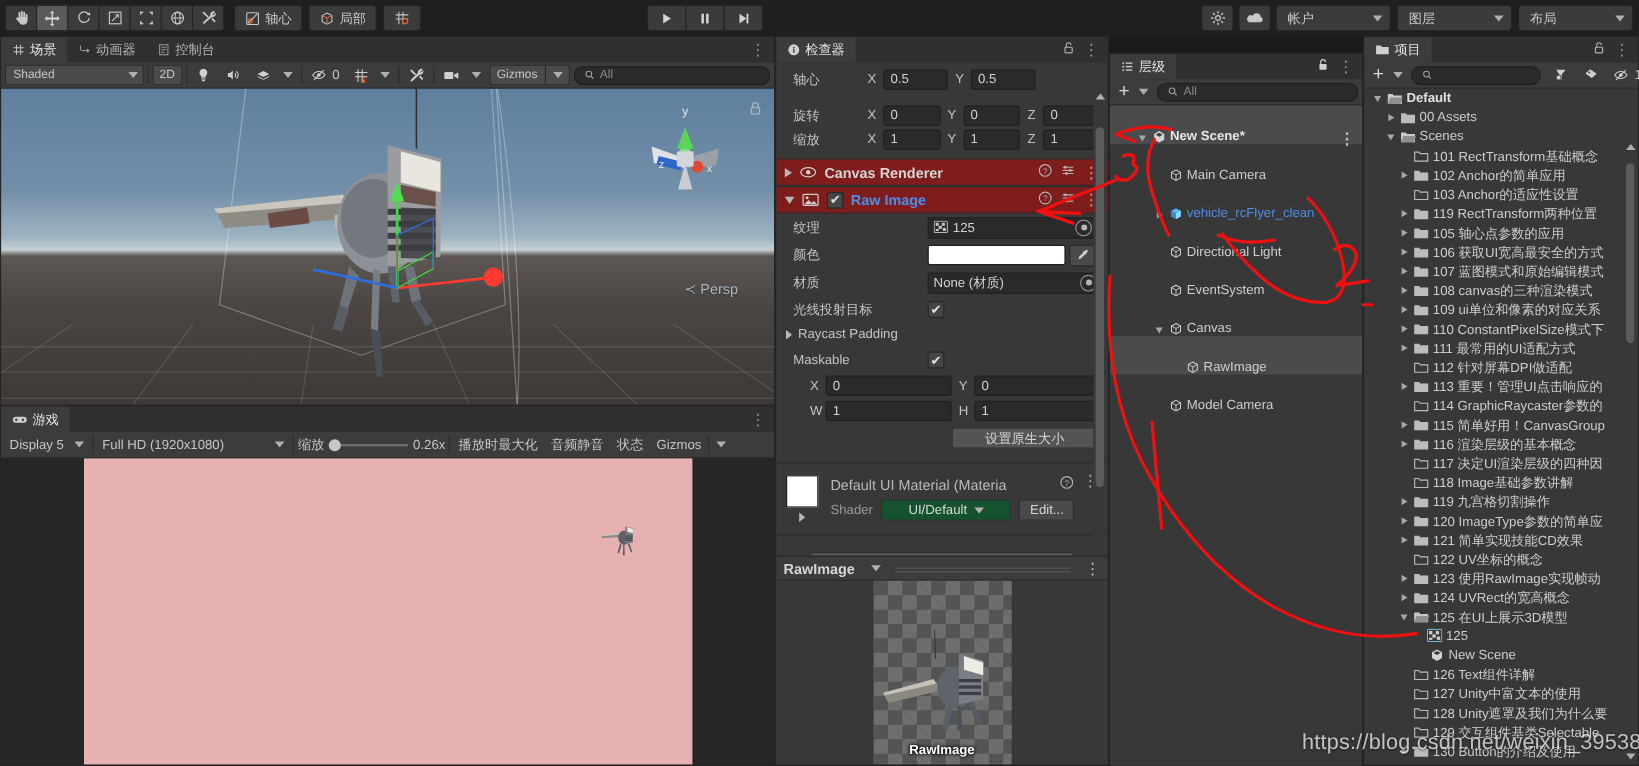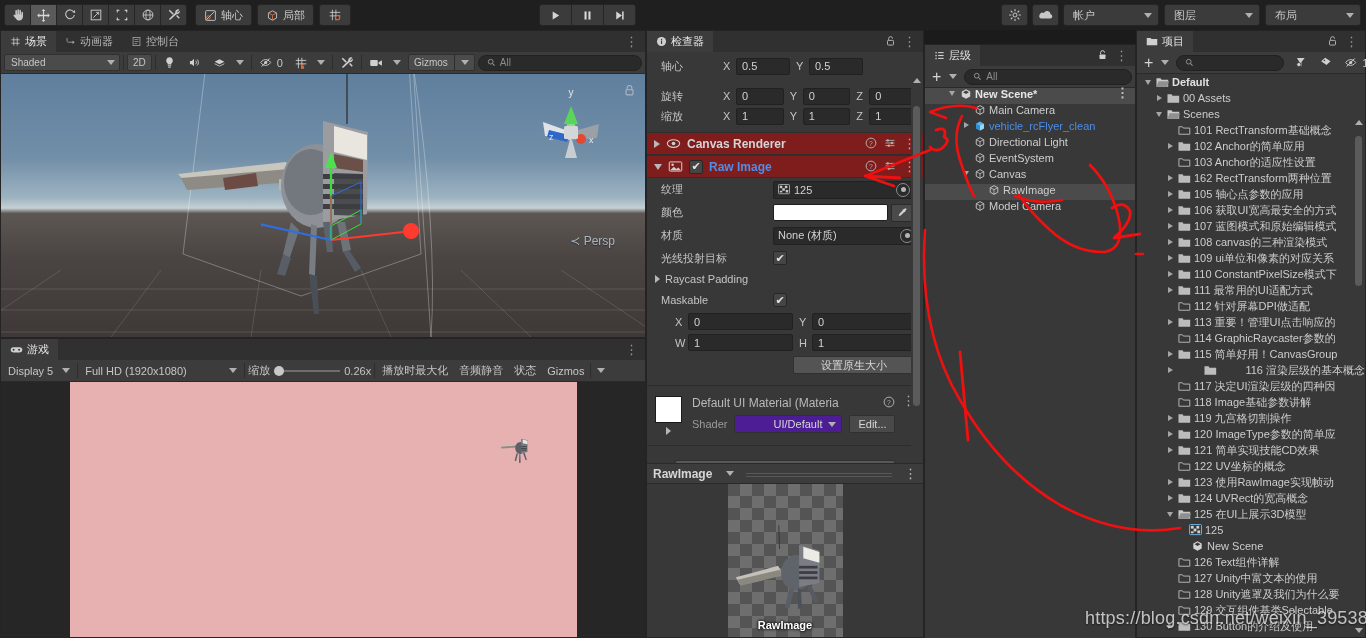--- a/index.html
+++ b/index.html
@@ -173,21 +173,21 @@
     background-color: #545454;
     position: relative;
   }
   .preview-caption { position: absolute; left: 0; right: 0; bottom: 6px; text-align: center;
                      font-size: 11px; font-weight: bold; color: #fff;
                      text-shadow: 0 0 3px #000, 0 0 3px #000; }
 
   
   #hierarchy-panel { left: 924px; top: 44px; width: 212px; height: 608px; }
   .h-body { position: absolute; left: 0; top: 43px; right: 0; bottom: 0; background: #383838; }
-  .h-row { display: flex; align-items: flex-start; height: 16px; gap: 3px;
+  .h-row { display: flex; align-items: flex-end; height: 32px; gap: 3px;
            font-size: 11px; color: #cdcdcd; cursor: pointer; }
   .h-row.scene { background: #4b4b4b; font-weight: bold; color: #e6e6e6; }
   .h-row.sel { background: #4b4b4b; }
   .h-row.blue { color: #4d8ee8; }
   .arrow-s { width: 10px; height: 10px; display: flex; align-items: center;
              justify-content: center; flex: none; }
   .arrow-s i { width: 0; height: 0; border-top: 3.5px solid transparent;
                border-bottom: 3.5px solid transparent; border-left: 5px solid #a6a6a6; }
   .arrow-s.open i { border-left: 3.5px solid transparent; border-right: 3.5px solid transparent;
                     border-top: 5px solid #a6a6a6; border-bottom: 0; }
@@ -824,21 +824,21 @@
                 <svg width="12" height="12" viewBox="0 0 16 16">
                     <circle cx="8" cy="8" r="6.5" fill="none" stroke="#b0b0b0" stroke-width="1.3"></circle>
                     <text x="8" y="11.5" font-size="9" fill="#b0b0b0" text-anchor="middle" font-family="Liberation Sans, sans-serif">?</text>
                   </svg>
               </span>
               <span class="kebab">⋮</span>
             </span>
           </div>
           <div style="display:flex;align-items:center;gap:7px;margin-top:5px">
             <span style="font-size:11px;color:#9a9a9a">Shader</span>
-            <span class="btn-grey" style="width:108px;justify-content:flex-end;padding:0 5px;background:#4c1d95">
+            <span class="btn-grey" style="width:108px;justify-content:center;padding:0 5px;background:#14532d">
               <span>UI/Default</span>
               <span class="caret"></span>
             </span>
             <span class="btn-grey" style="width:46px;background:#4a4a4a">Edit...</span>
           </div>
         </div>
       </div>
       <div class="divider"></div>
 
       <div style="padding:10px 28px 0 28px">
@@ -1137,21 +1137,21 @@
           </div>
           <div class="p-row" style="padding-left: 28px;">
             <span class="arrow-s">
               <i></i>
             </span>
             <span style="display: flex;">
               <svg width="13" height="11" viewBox="0 0 16 13">
                 <path fill="#bcbcbc" d="M0.6 1.4h5l1.2 1.6H15v8.6H0.6z"></path>
               </svg>
             </span>
-            <span>162 RectTransform两种位置</span>
+            <span>119 RectTransform两种位置</span>
           </div>
           <div class="p-row" style="padding-left: 28px;">
             <span class="arrow-s">
               <i></i>
             </span>
             <span style="display: flex;">
               <svg width="13" height="11" viewBox="0 0 16 13">
                 <path fill="#bcbcbc" d="M0.6 1.4h5l1.2 1.6H15v8.6H0.6z"></path>
               </svg>
             </span>
@@ -1256,21 +1256,21 @@
             <span class="arrow-s">
               <i></i>
             </span>
             <span style="display: flex;">
               <svg width="13" height="11" viewBox="0 0 16 13">
                 <path fill="#bcbcbc" d="M0.6 1.4h5l1.2 1.6H15v8.6H0.6z"></path>
               </svg>
             </span>
             <span>115 简单好用！CanvasGroup</span>
           </div>
-          <div class="p-row" style="padding-left: 28px; justify-content: space-between;">
+          <div class="p-row" style="padding-left: 28px;">
             <span class="arrow-s">
               <i></i>
             </span>
             <span style="display: flex;">
               <svg width="13" height="11" viewBox="0 0 16 13">
                 <path fill="#bcbcbc" d="M0.6 1.4h5l1.2 1.6H15v8.6H0.6z"></path>
               </svg>
             </span>
             <span>116 渲染层级的基本概念</span>
           </div>

